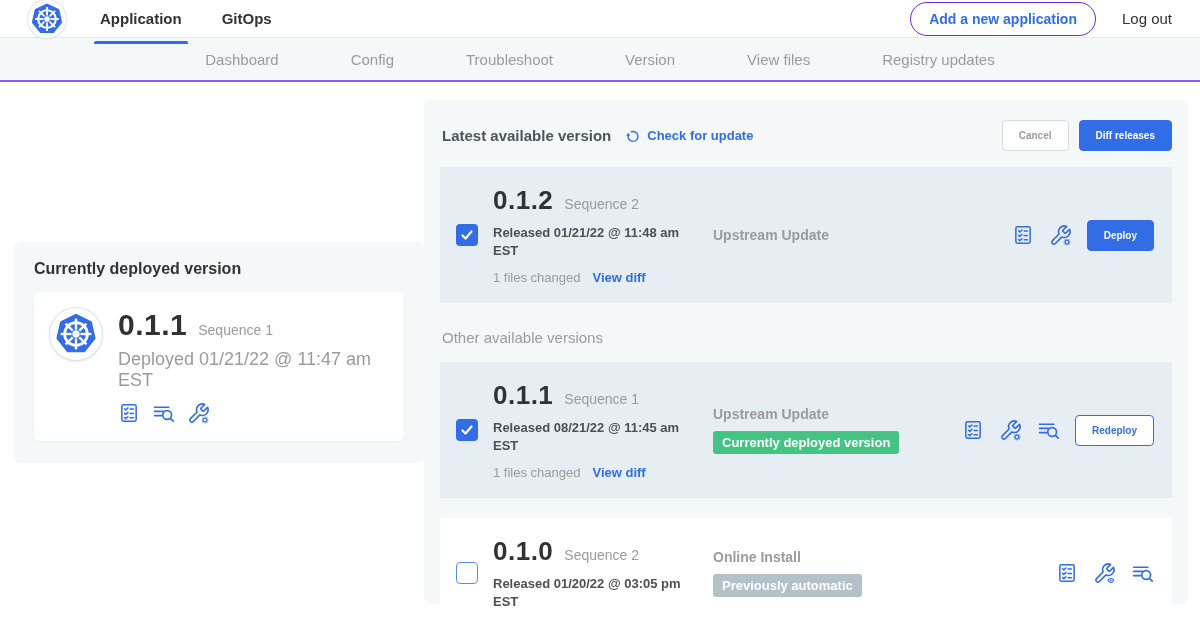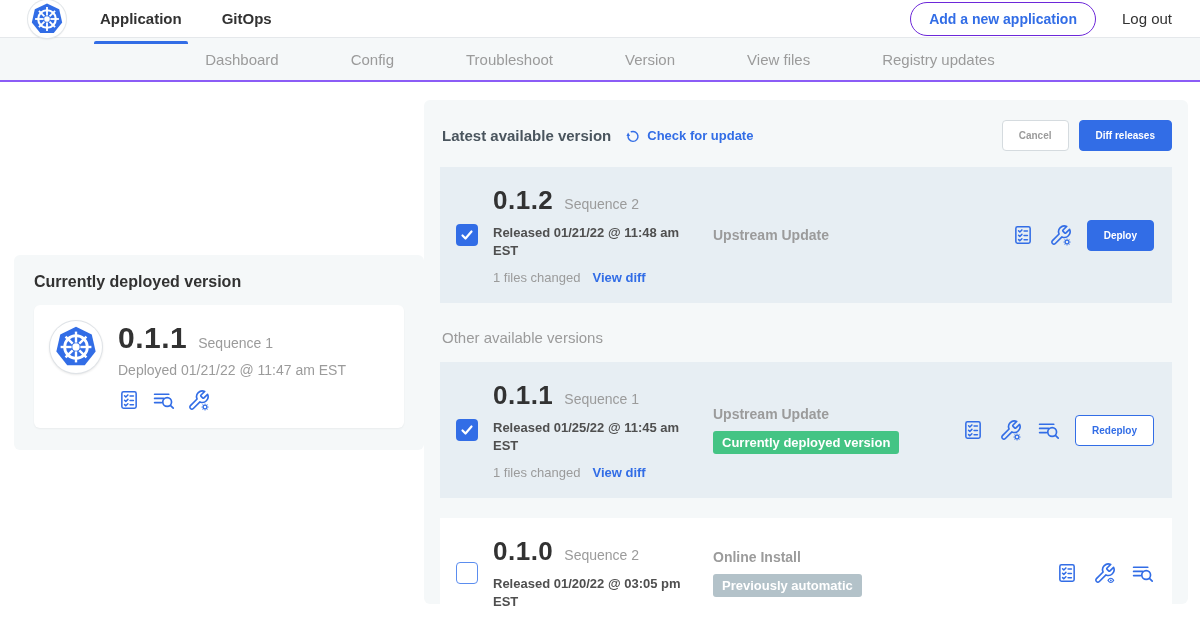--- a/index.html
+++ b/index.html
@@ -65,21 +65,21 @@
     display:flex; gap:16px; box-shadow:0 1px 2px rgba(0,0,0,.05);
   }
   .k8s-badge {
     width:52px; height:52px; border-radius:50%; background:#fff;
     box-shadow:0 0 0 1px #dfe3e7, 0 1px 3px rgba(0,0,0,.18);
     display:flex; align-items:center; justify-content:center; flex-shrink:0;
   }
   .ver-line { display:flex; align-items:baseline; gap:11px; }
   .ver-big { font-size:30px; font-weight:800; color:#323232; letter-spacing:.5px; }
   .seq { font-size:14px; color:#9b9b9b; }
-  .deployed-at { font-size:14px; color:#9b9b9b; margin:7px 0 11px; }
+  .deployed-at { font-size:18px; color:#9b9b9b; margin:7px 0 11px; }
   .icon-row { display:flex; align-items:center; gap:12px; }
   .icon-btn { cursor:pointer; }
 
   
   .versions-panel {
     flex:1; background:#f5f8f9; border-radius:6px; padding:18px 16px;
     height:504px;
   }
   .panel-header { display:flex; align-items:center; margin:2px 0 16px; }
   .panel-title { font-size:15px; font-weight:600; color:#4a555e; margin:0 14px 0 2px; }
@@ -328,21 +328,21 @@
       <span class="checkbox checked">
         <svg width="14" height="14" viewBox="0 0 14 14">
           <polyline points="2.5,7.5 5.5,10.5 11.5,3.5" fill="none" stroke="#fff" stroke-width="2.2" stroke-linecap="round" stroke-linejoin="round"></polyline>
         </svg>
       </span>
       <div class="ver-info">
         <div class="ver-line">
           <span class="ver-mid">0.1.1</span>
           <span class="seq">Sequence 1</span>
         </div>
-        <p class="released">Released 01/25/22 @ 11:45 am EST</p>
+        <p class="released">Released 08/21/22 @ 11:45 am EST</p>
         <div class="files-line">
           <span>1 files changed</span>
           <a class="view-diff">View diff</a>
         </div>
       </div>
       <div class="source-col">
         <p class="source-label">Upstream Update</p>
         <span class="badge badge-green">Currently deployed version</span>
       </div>
       <div class="row-actions">

